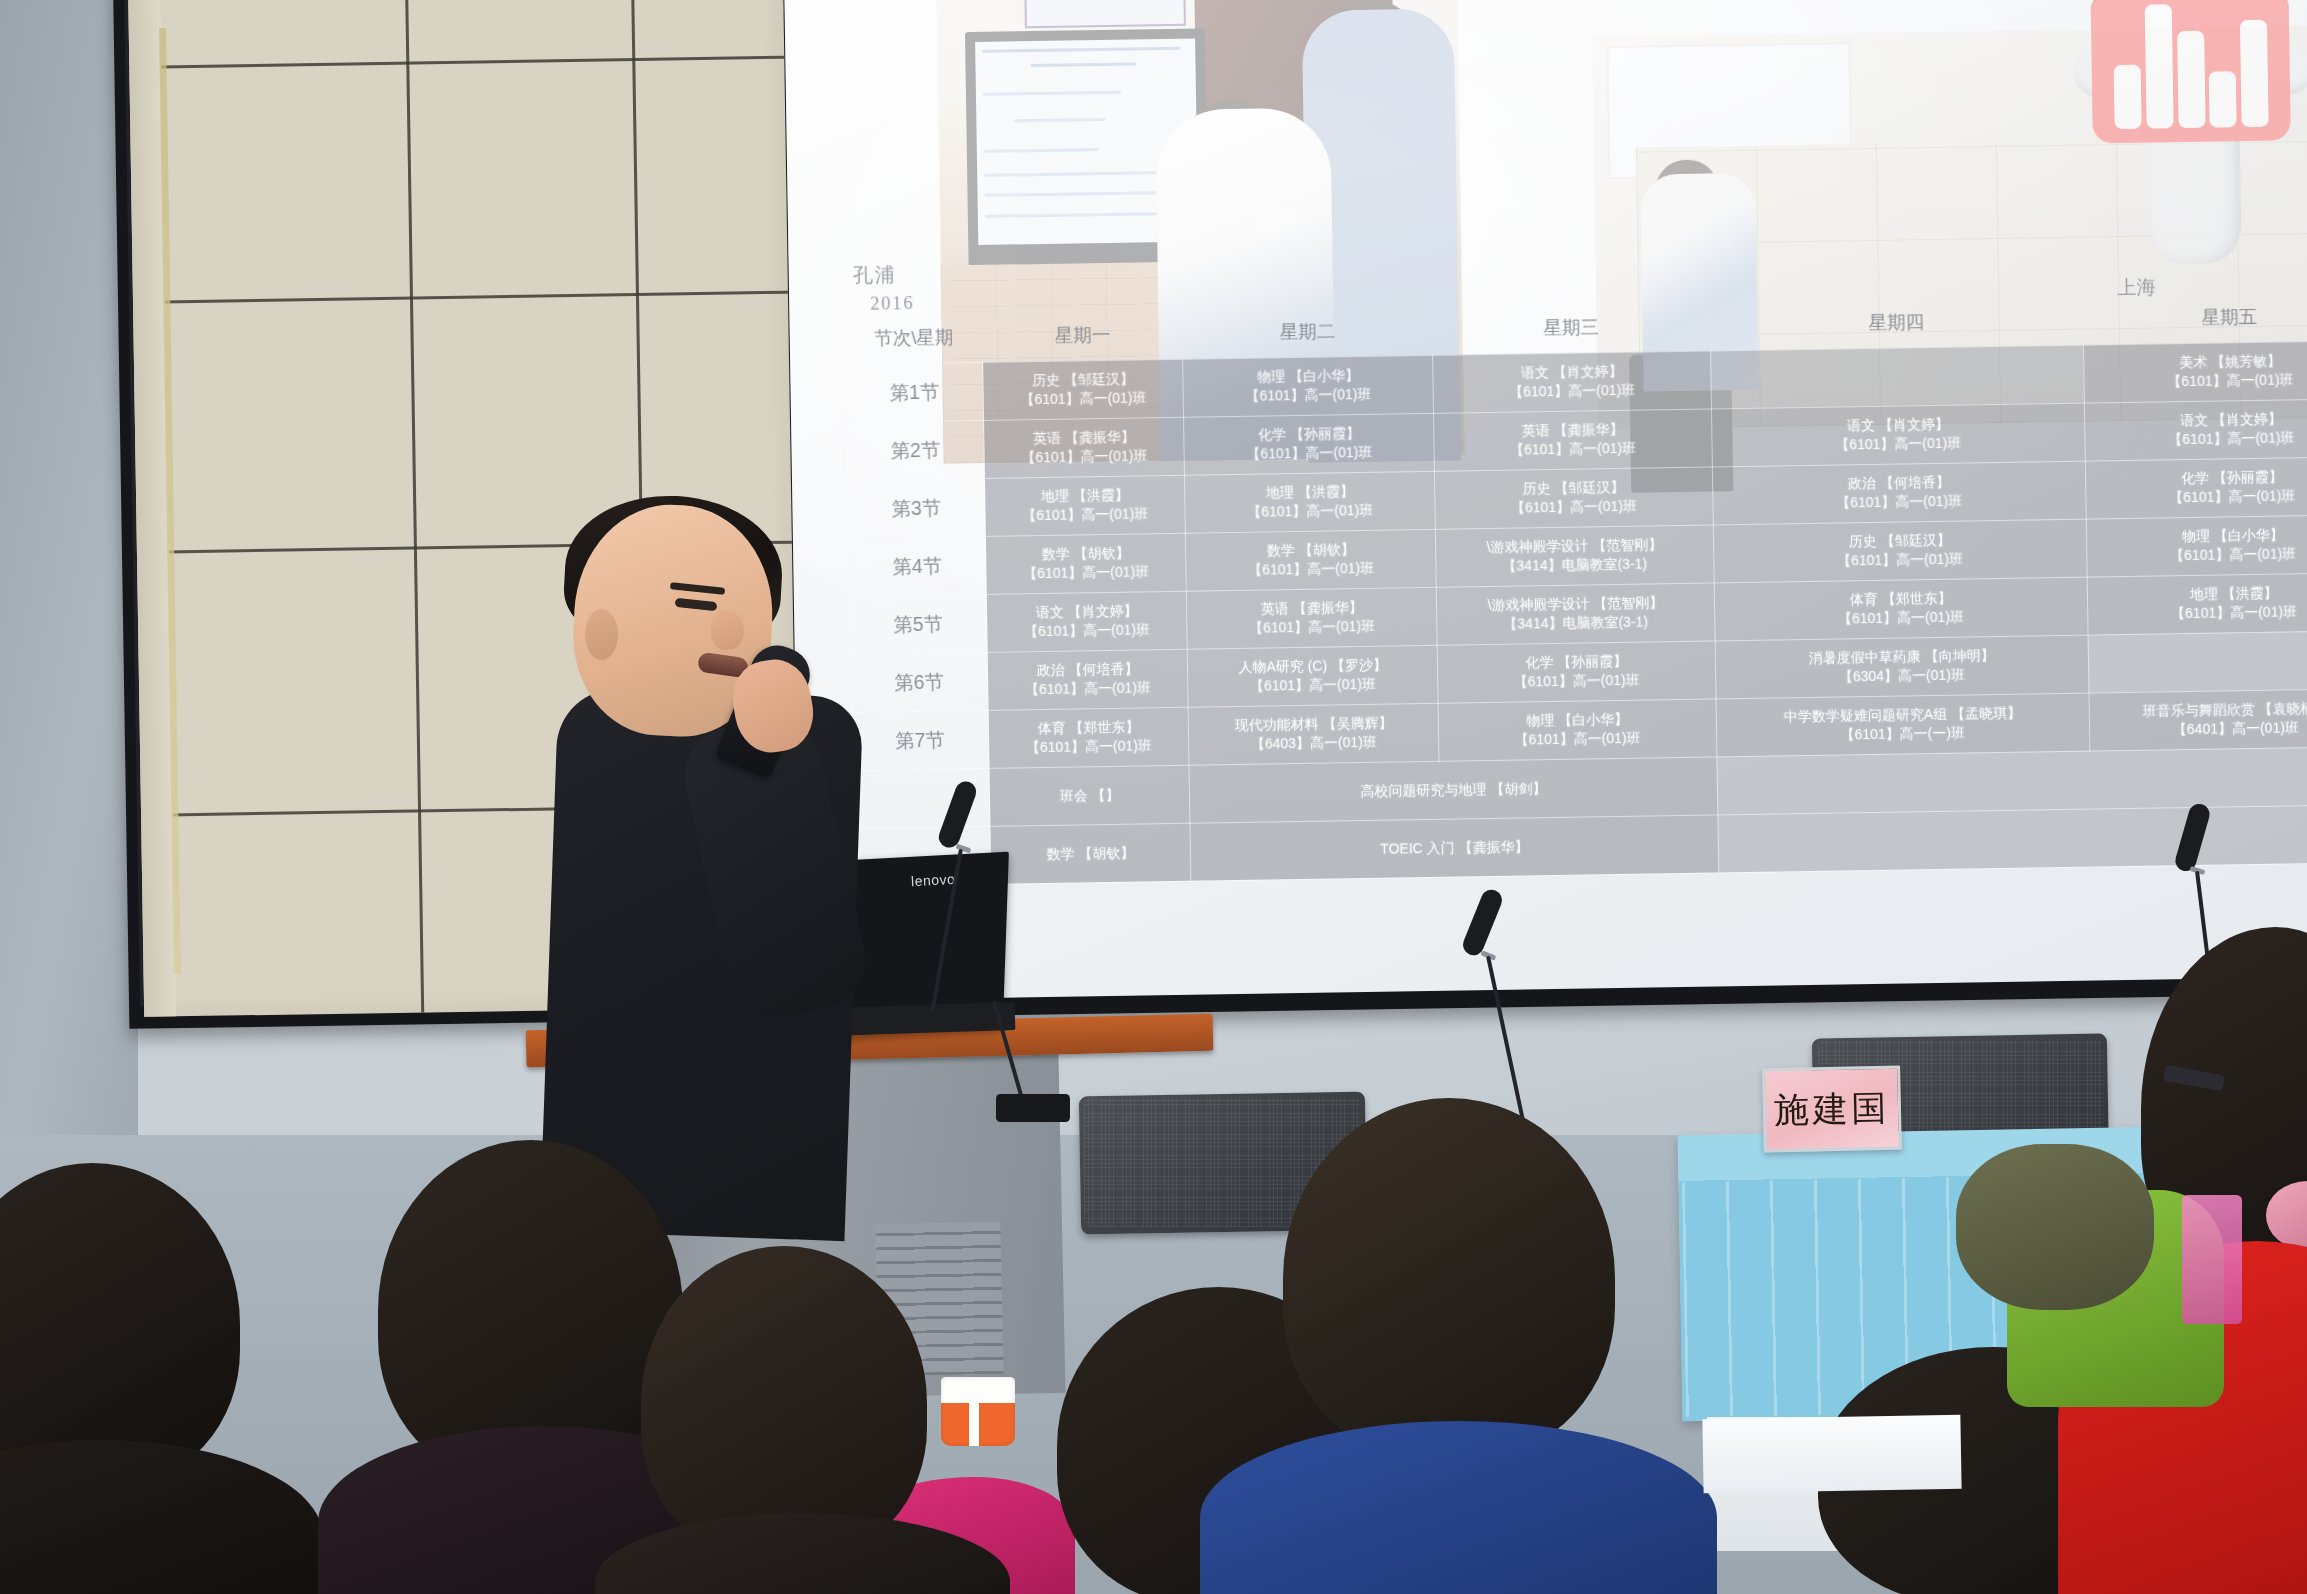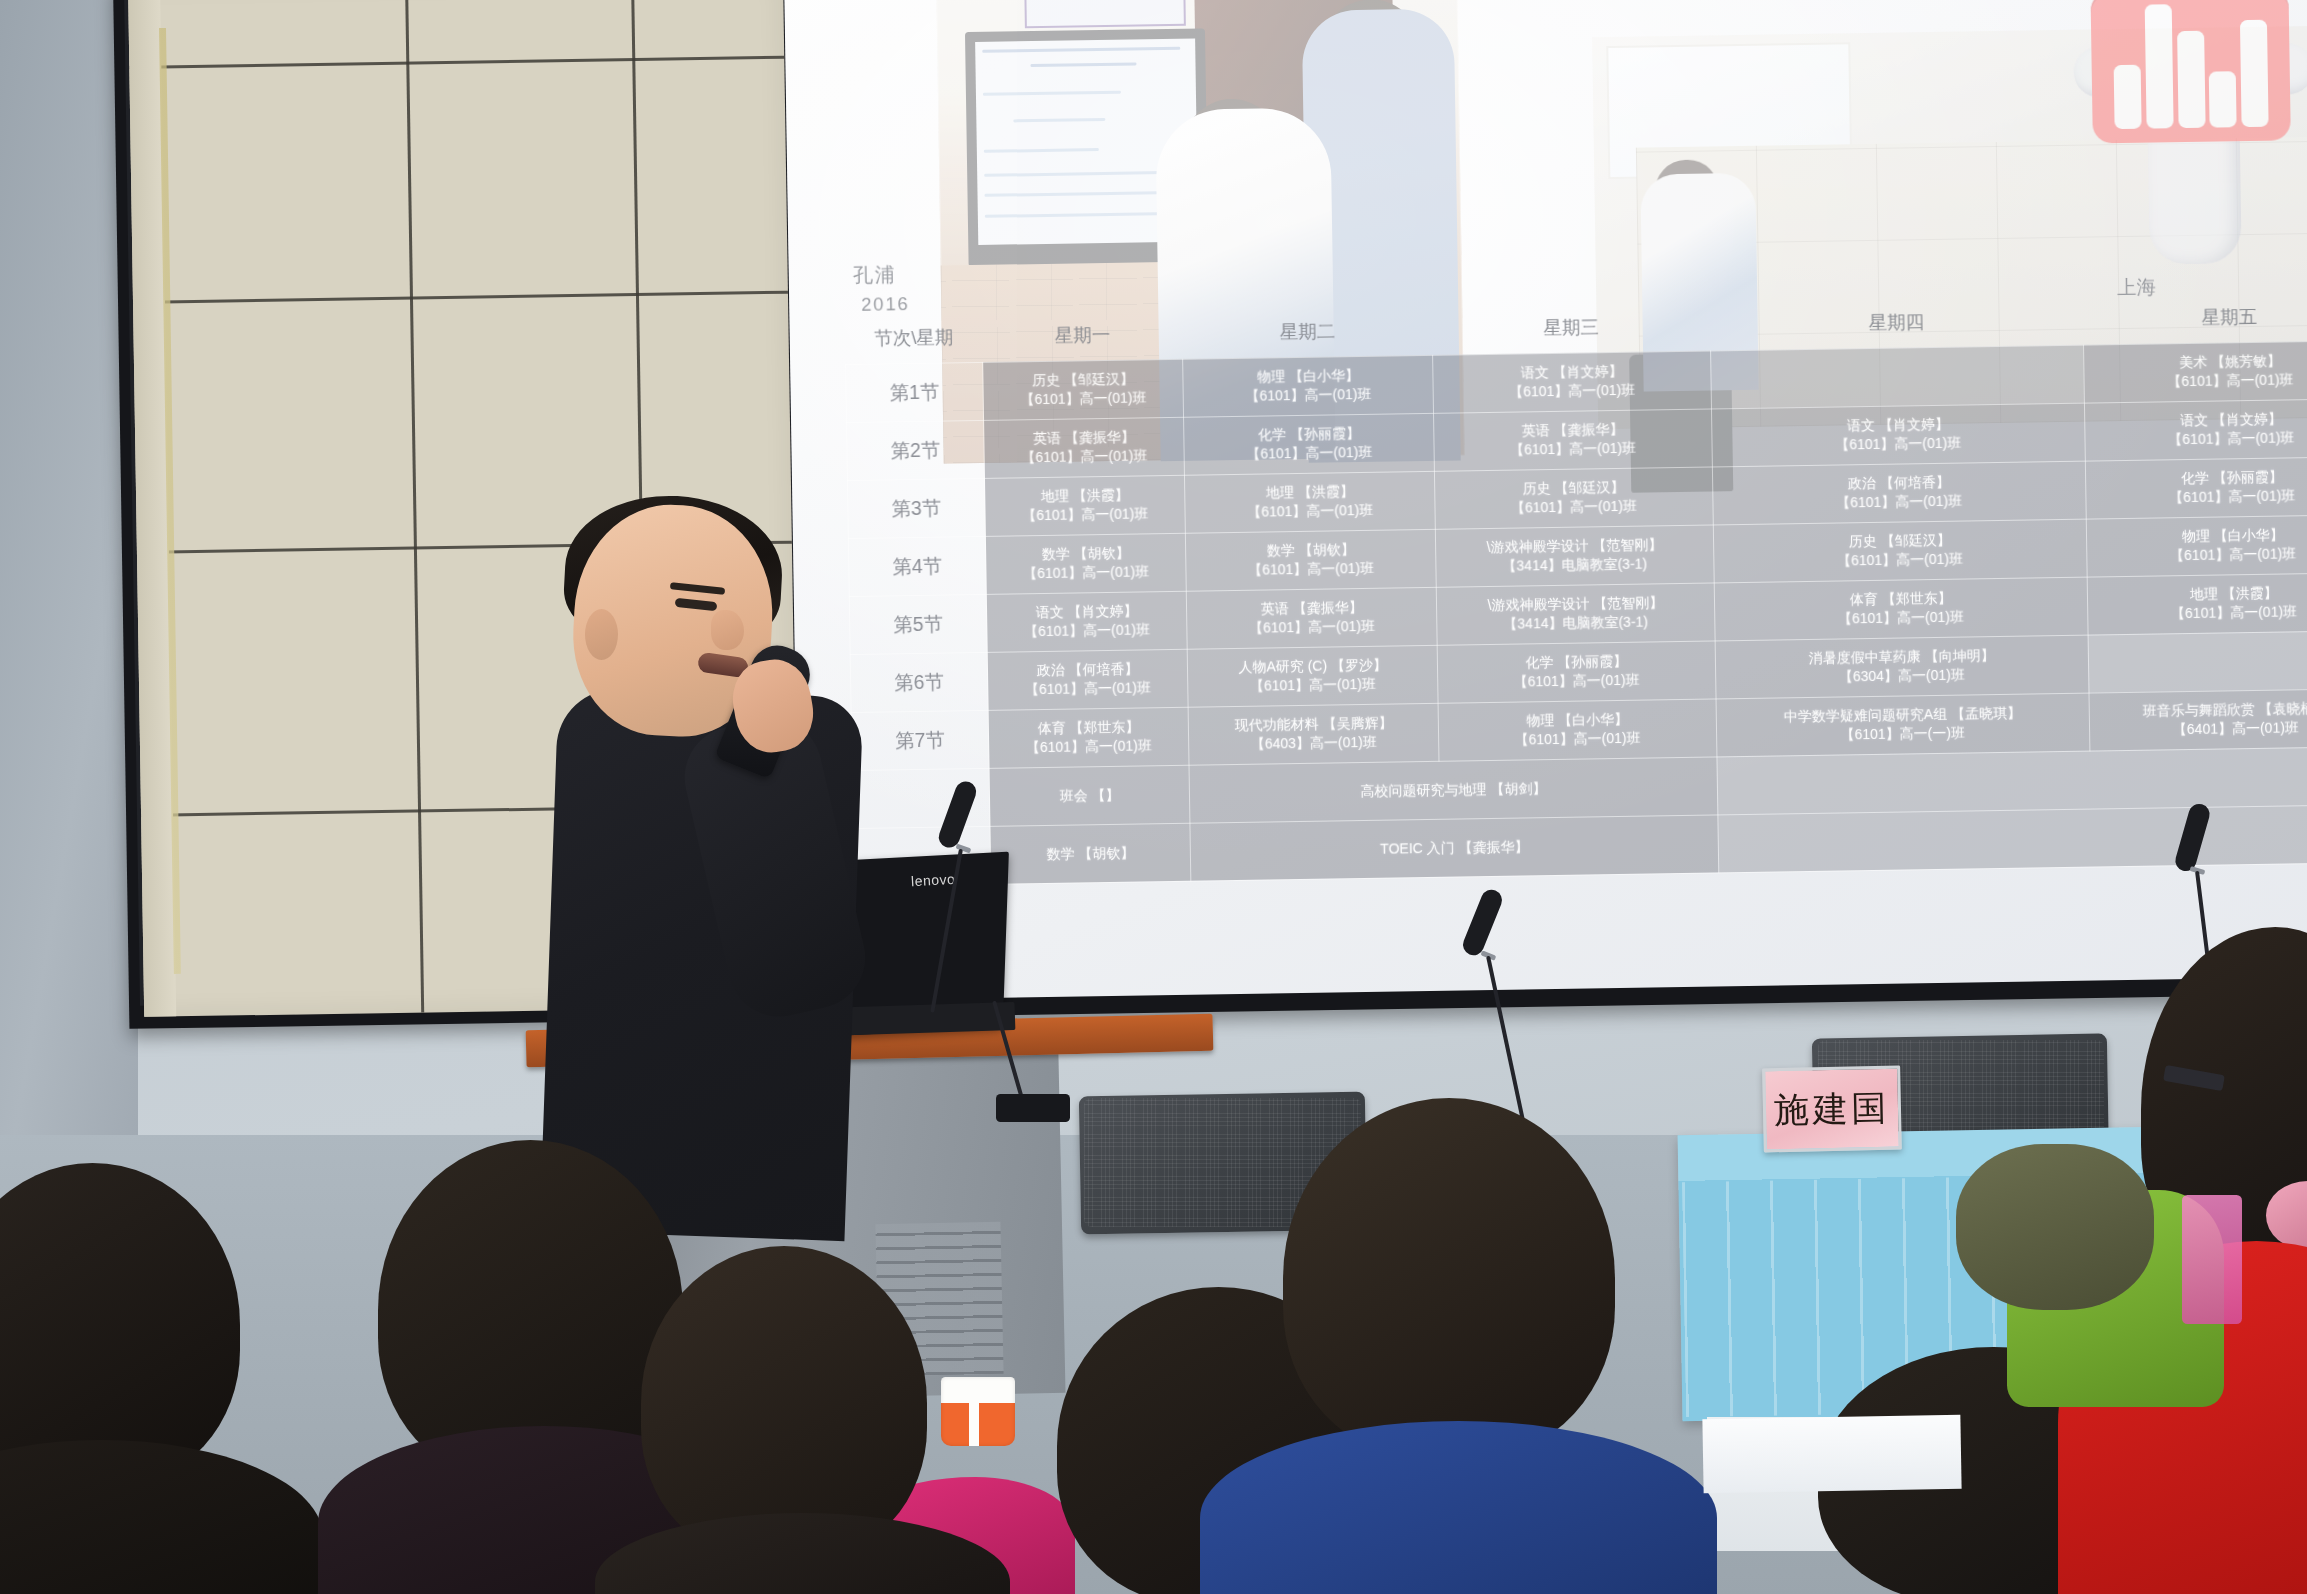--- a/index.html
+++ b/index.html
@@ -94,21 +94,21 @@
      box-shadow:inset 3.7px -4.6px 10px rgba(150,158,175,.4);}
   #chart-badge{left:23px;top:72px;width:198px;height:152px;border-radius:19.4px;
      background:#fb8080;box-shadow:0 2.8px 0 rgba(200,95,95,.55) inset;}
   #chart-inner{left:15.7px;top:14px;width:167px;height:124px;display:flex;align-items:flex-end;
      justify-content:space-between;padding:0 6.5px;box-sizing:border-box;}
   .cbar{width:27px;background:#fff;border-radius:7.4px;}
 
   
   #tt{left:55px;top:351px;width:1532px;height:637px;opacity:.88;}
   #tt-meta1{left:9.2px;top:-60px;font-size:20px;color:#8f9298;letter-spacing:1.8px;}
-  #tt-meta2{left:17px;top:-28px;font-size:18.5px;color:#8f9298;letter-spacing:1.8px;}
+  #tt-meta2{left:26px;top:-28px;font-size:18.5px;color:#8f9298;letter-spacing:1.8px;font-family:Liberation Serif, serif;}
   #tt-topright{left:1273px;top:-28px;font-size:19.4px;color:#8f9298;}
   #tt-table{position:absolute;left:0;top:0;width:1532px;border-collapse:collapse;}
   #tt-table th{font-size:18.5px;font-weight:400;color:#7c7f86;padding:3.7px 0 13px 0;text-align:center;}
   #tt-table td{height:55px;vertical-align:middle;text-align:center;
      border:0.5px solid rgba(255,255,255,.55);}
   td.rowlab{width:134px;font-size:19.4px;color:#7e8189;background:transparent;border:none;}
   td.cell{background:rgba(120,123,132,.52);color:#fff;font-size:14px;line-height:1.34;
      text-shadow:0 0 2.3px rgba(255,255,255,.35);}
   td.cell.empty{background:rgba(120,123,132,.40);}
   .cl1{display:block;}

